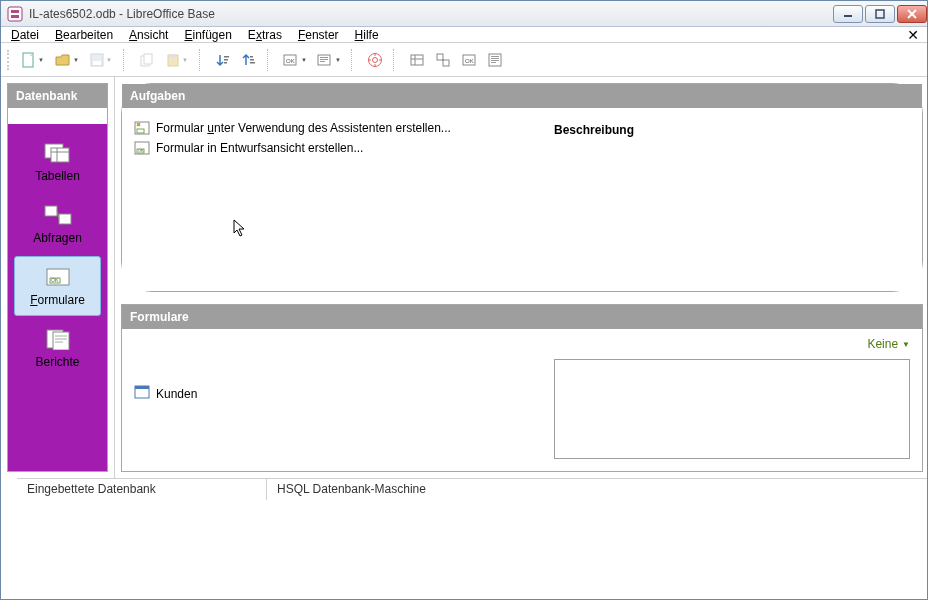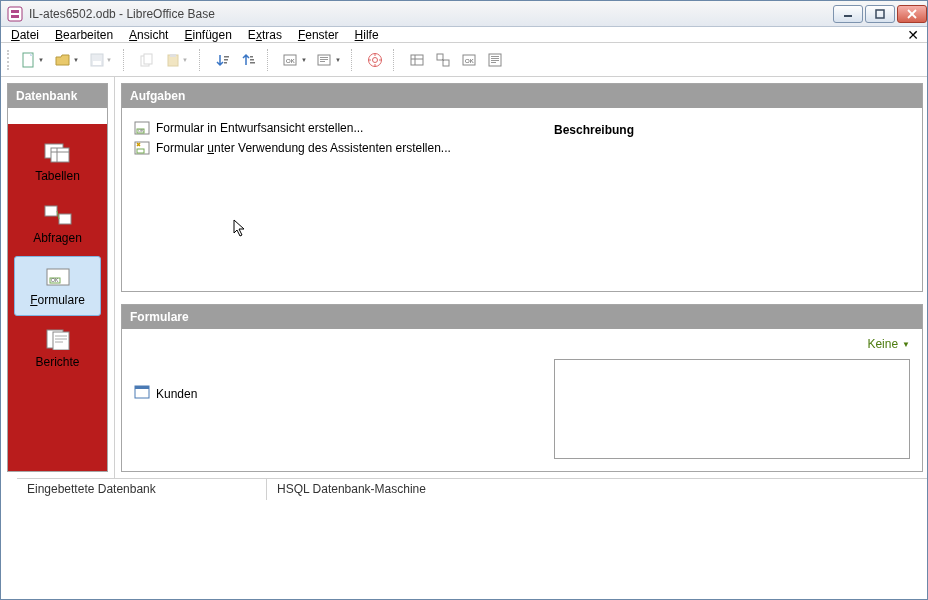--- a/index.html
+++ b/index.html
@@ -96,35 +96,35 @@
     min-height: 0;
   }
   .panel-header {
     background: #9e9e9e;
     color: #fff;
     font-weight: bold;
     padding: 5px 8px;
     font-size: 12px;
   }
   .sidebar .panel { flex: 1; gap: 16px; }
-  .navlist { flex: 1; background: #b91c1c; padding: 6px 2px; }
+  .navlist { flex: 1; background: #a21caf; padding: 6px 2px; }
   .navitem {
     display: flex; flex-direction: column; align-items: center;
     gap: 4px; padding: 8px 2px; margin: 2px 4px;
     border: 1px solid transparent; border-radius: 2px;
     cursor: default;
   }
   .navitem.selected {
     background: #cfe4f7;
     border: 1px solid #7eb4e1;
     border-radius: 3px;
   }
   .navicon { width: 32px; height: 24px; display: inline-flex; align-items: center; justify-content: center; }
   .content { flex: 1; display: flex; flex-direction: column; min-width: 0; }
-  .content .panel.tasks { height: 209px; }
+  .content .panel.tasks { height: 209px; border-radius: 31px; }
   .content .panel.forms { flex: 1; }
   .tasks-body {
     flex: 1; display: flex; background: #fff;
   }
   .tasks-left { flex: 1; padding: 10px 12px; }
   .task-link {
     display: flex; align-items: center; gap: 6px;
     padding: 2px 0; cursor: default; color: #000;
   }
   .task-link .ticon { width: 16px; height: 16px; display: inline-flex; align-items: center; justify-content: center; }
@@ -386,36 +386,36 @@
 
   <div class="content">
     <div class="panel tasks">
       <div class="panel-header">Aufgaben</div>
       <div class="tasks-body">
         <div class="tasks-left">
           <div class="task-link">
             <span class="ticon">
                   <svg width="16" height="16">
                     <rect x="1" y="2" width="14" height="12" fill="#fff" stroke="#888"></rect>
+                    <path d="M3 3l3 3M6 3l-3 3" stroke="#c90" stroke-width="1.5"></path>
+                    <rect x="3" y="9" width="7" height="4" fill="#fff" stroke="#7a5"></rect>
+                  </svg>
+                </span>
+            <span>Formular <u>u</u>nter Verwendung des Assistenten erstellen...</span>
+
+          </div>
+          <div class="task-link">
+            <span class="ticon">
+                  <svg width="16" height="16">
+                    <rect x="1" y="2" width="14" height="12" fill="#fff" stroke="#888"></rect>
                     <rect x="3" y="9" width="7" height="4" fill="#fff" stroke="#7a5"></rect>
                     <text x="4" y="12" font-size="4" fill="#555">OK</text>
                   </svg>
                 </span>
             <span>Formular in Entwurfsansicht erstellen...</span>
-          </div>
-          <div class="task-link">
-            <span class="ticon">
-                  <svg width="16" height="16">
-                    <rect x="1" y="2" width="14" height="12" fill="#fff" stroke="#888"></rect>
-                    <path d="M3 3l3 3M6 3l-3 3" stroke="#c90" stroke-width="1.5"></path>
-                    <rect x="3" y="9" width="7" height="4" fill="#fff" stroke="#7a5"></rect>
-                  </svg>
-                </span>
-            <span>Formular <u>u</u>nter Verwendung des Assistenten erstellen...</span>
-
           </div>
         </div>
         <div class="tasks-right">
           <div class="desc-title">Beschreibung</div>
         </div>
       </div>
     </div>
 
     <div class="panel forms">
       <div class="panel-header">Formulare</div>

